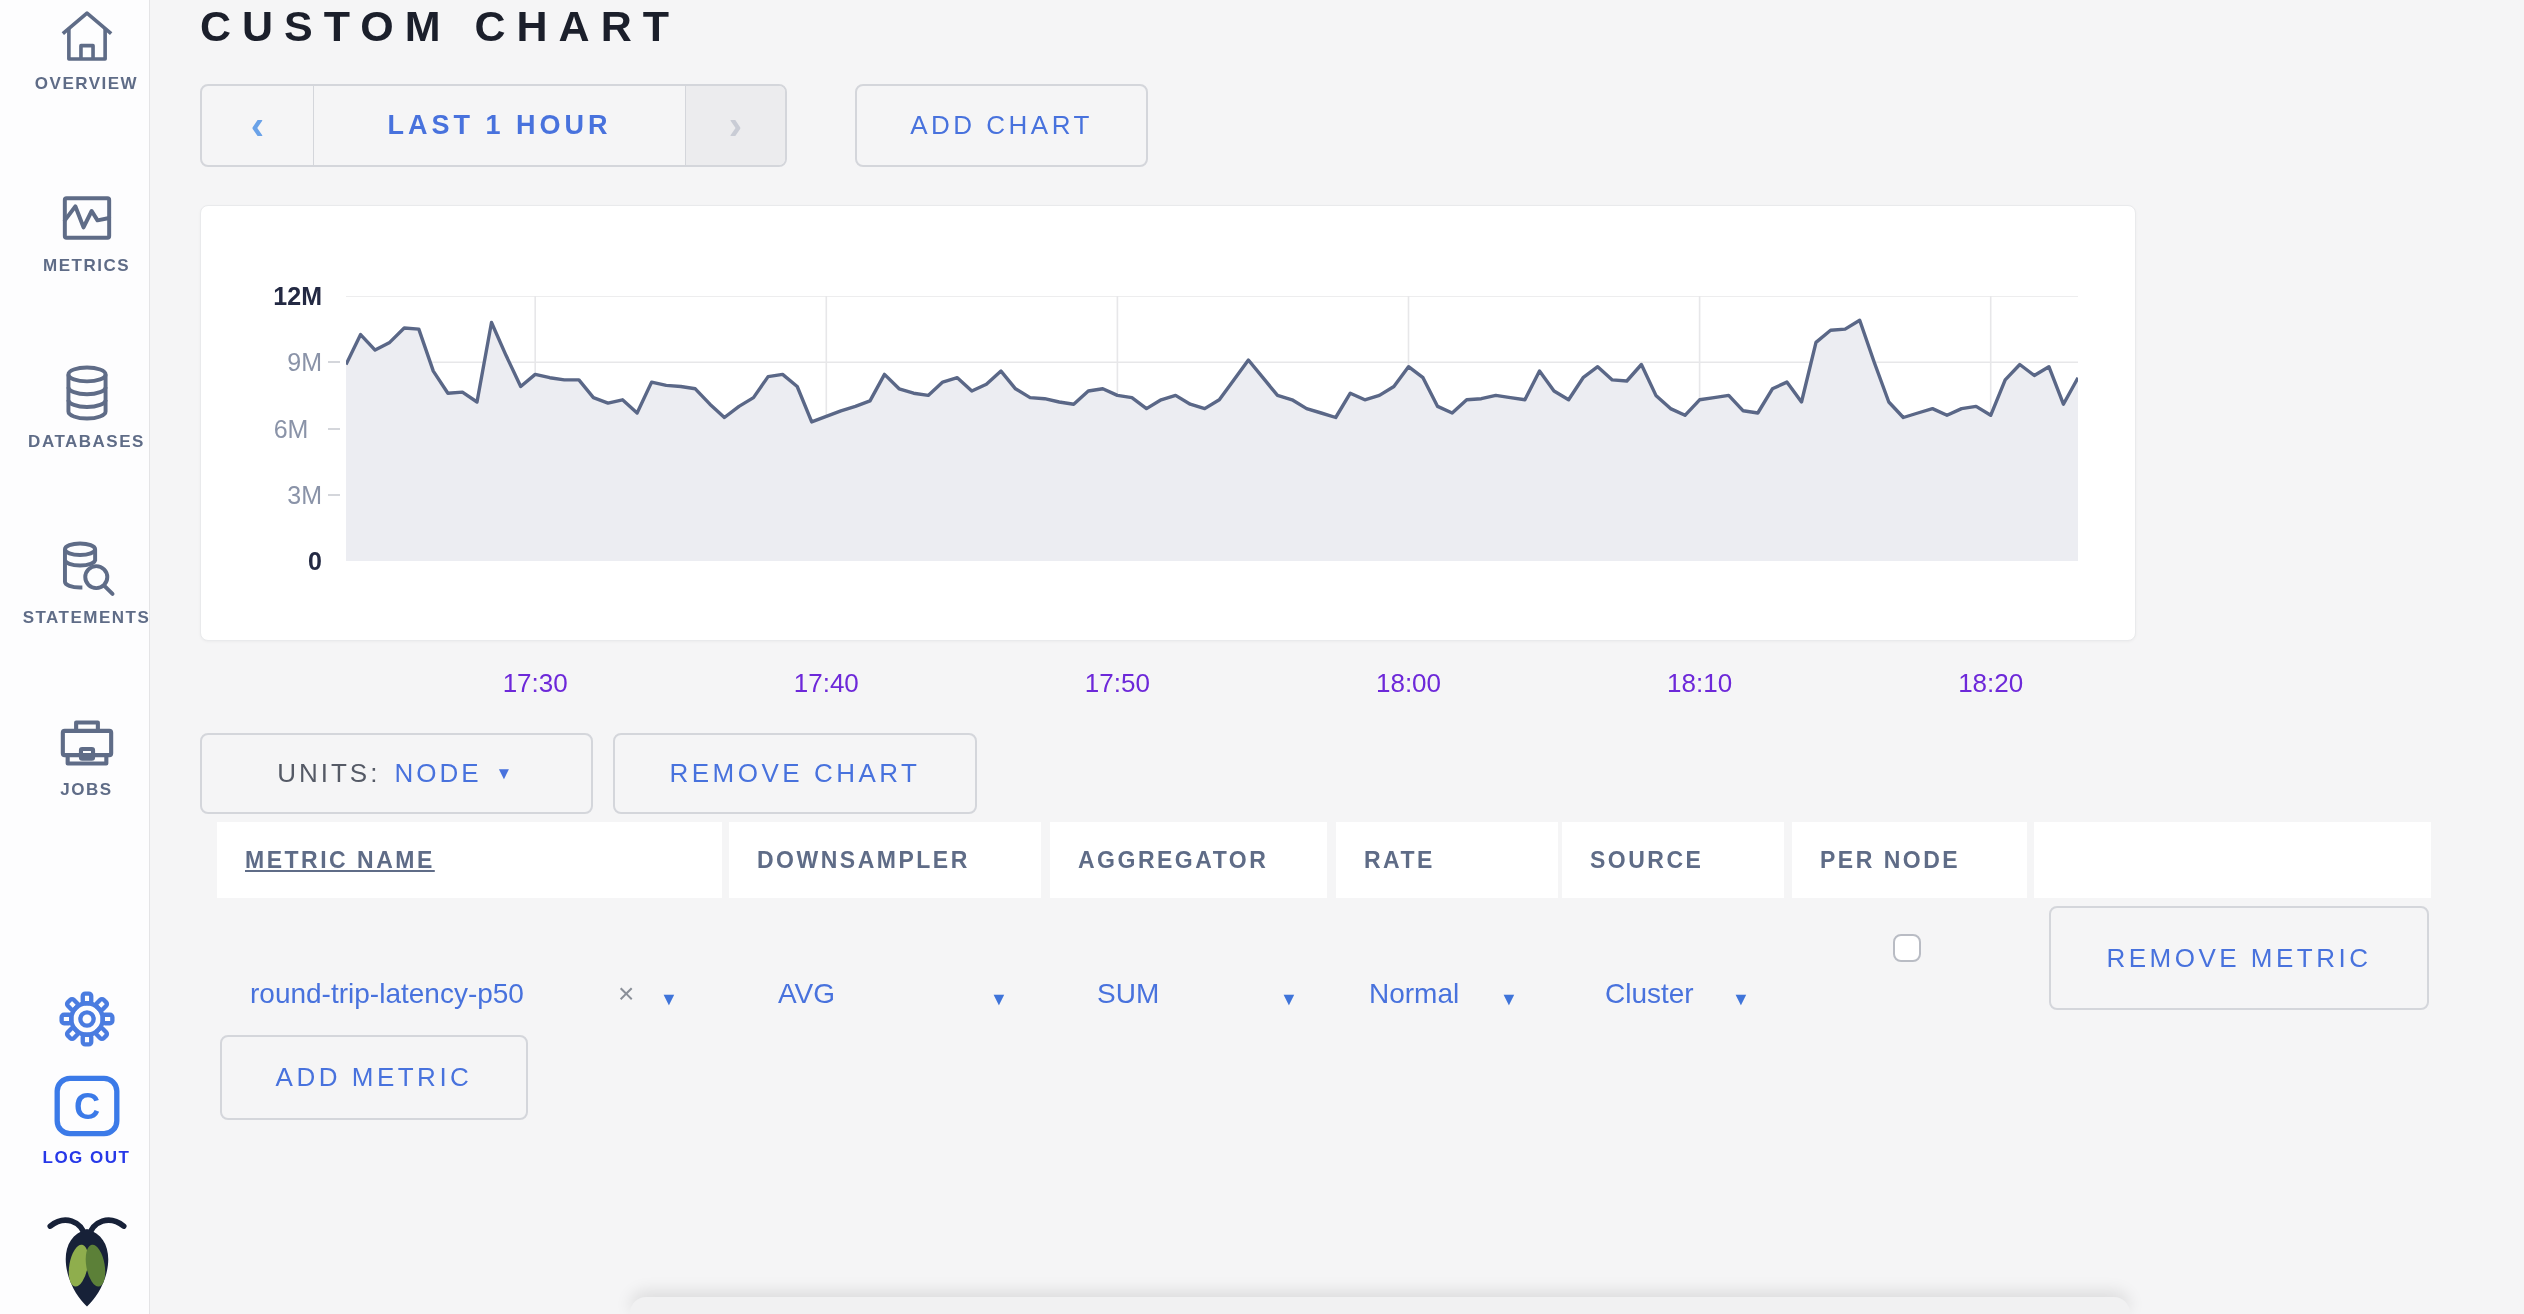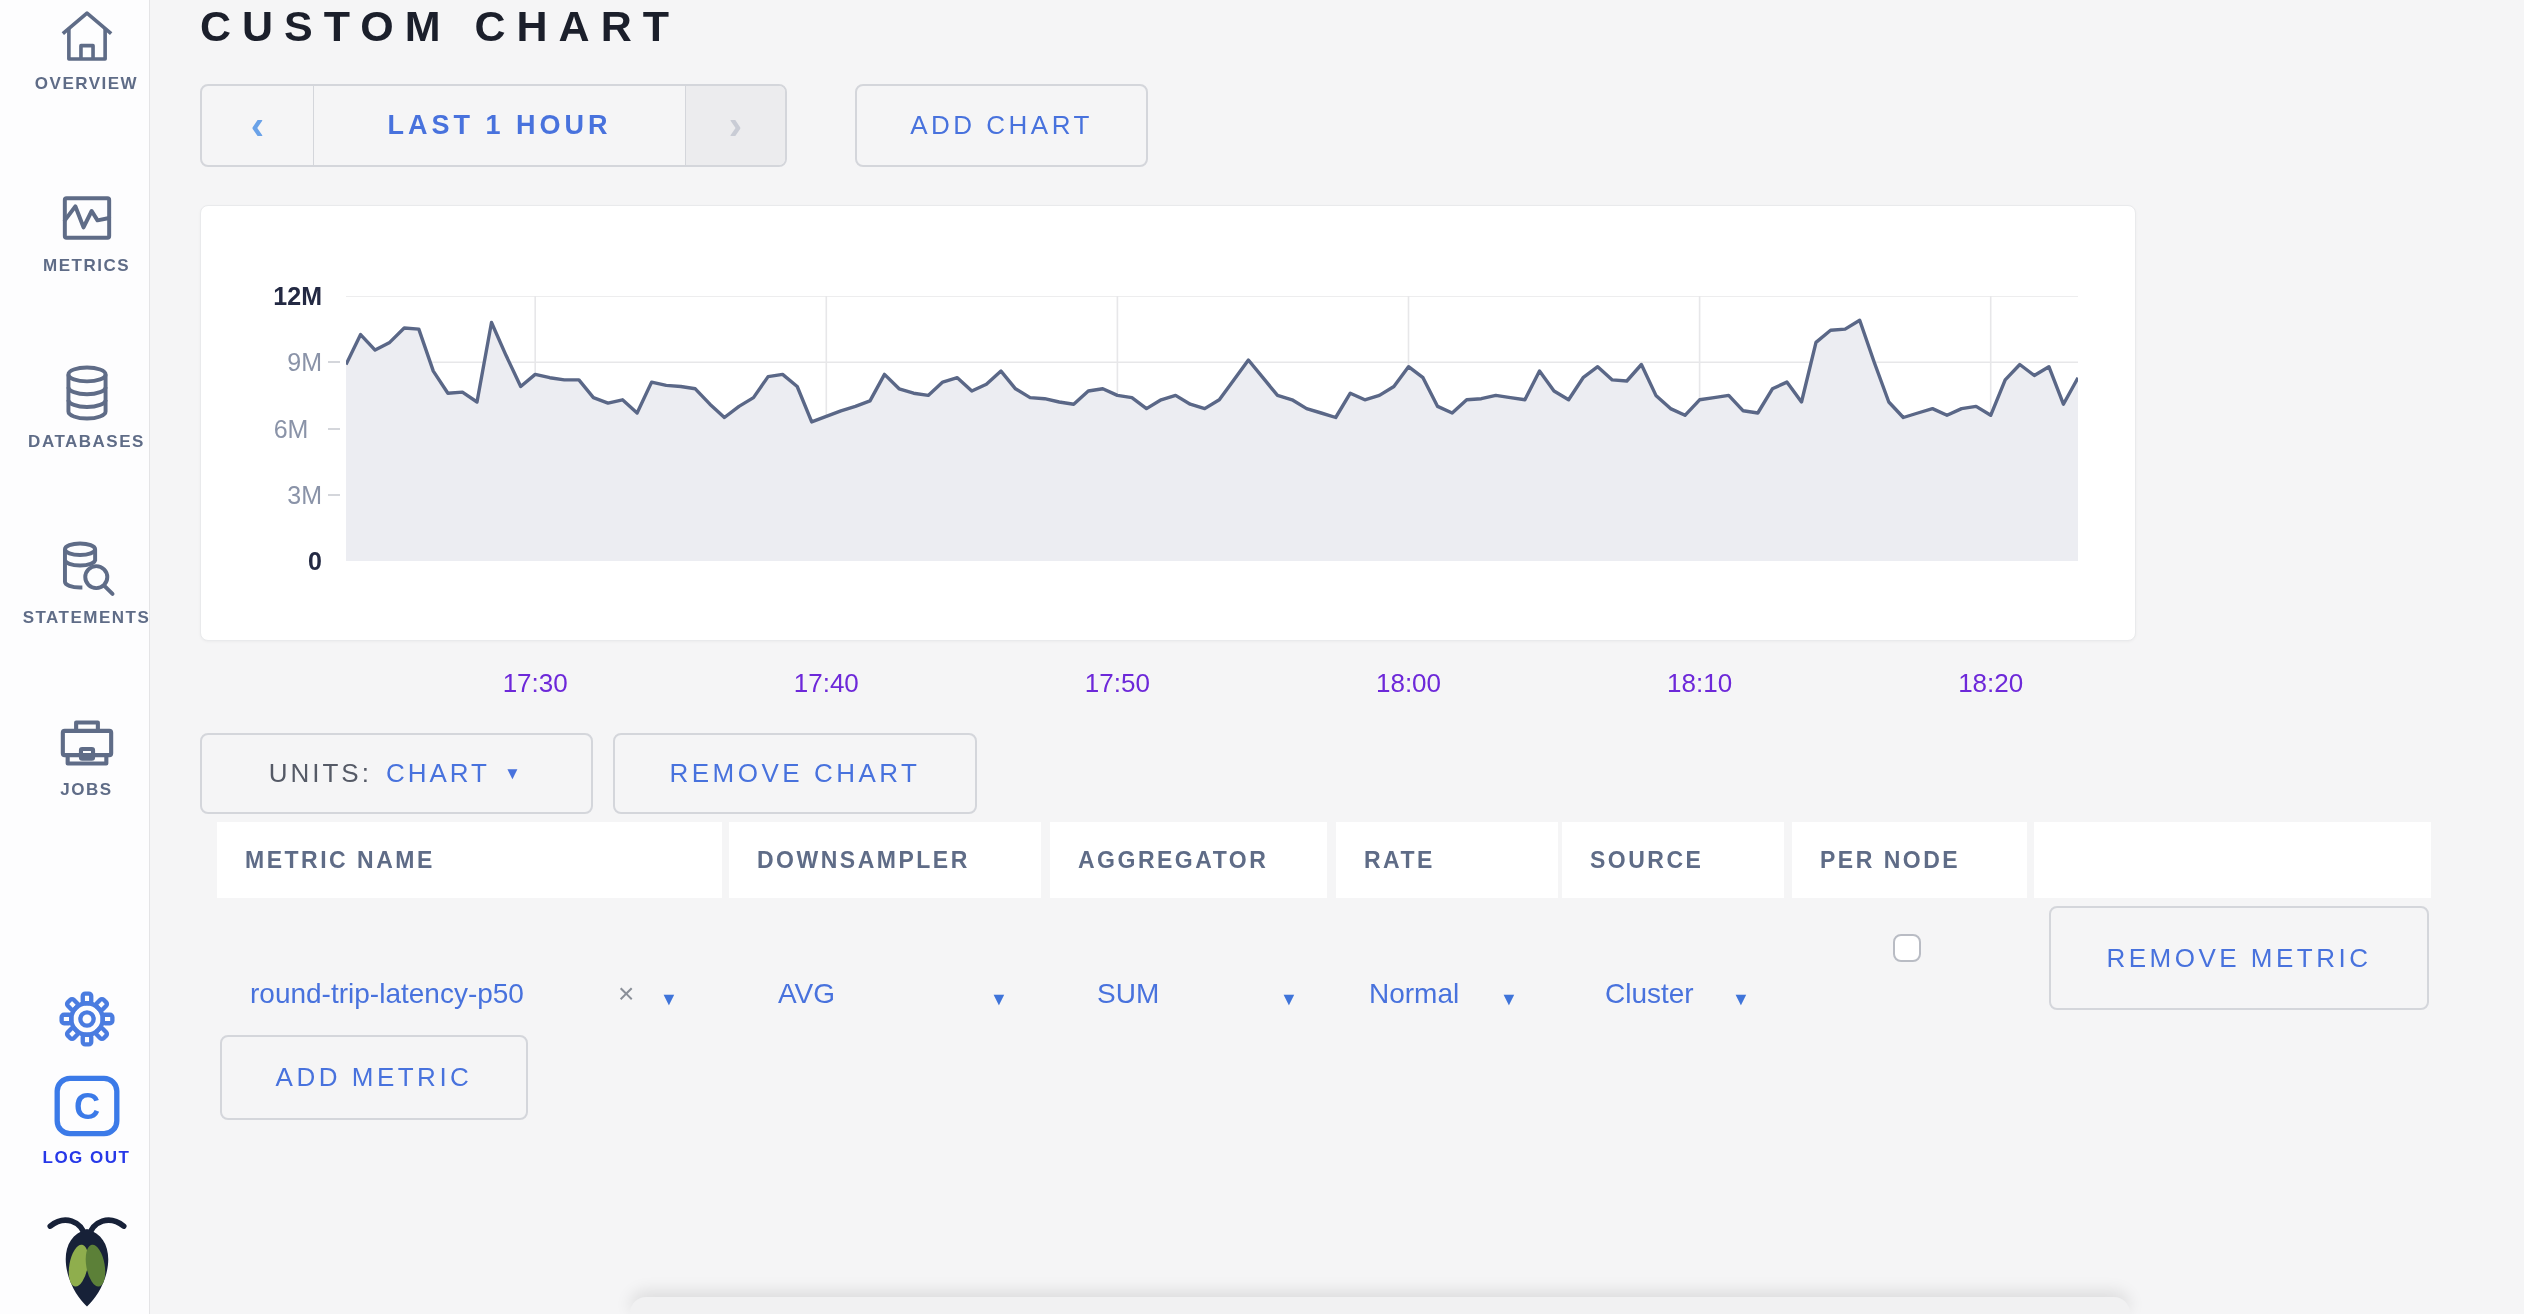--- a/index.html
+++ b/index.html
@@ -219,27 +219,27 @@
         <span class="xtick" style="left:480.3px;">17:40</span>
         <span class="xtick" style="left:771.4px;">17:50</span>
         <span class="xtick" style="left:1062.5px;">18:00</span>
         <span class="xtick" style="left:1353.6px;">18:10</span>
         <span class="xtick" style="left:1644.7px;">18:20</span>
       </div>
   </div>
 
   <div class="btn units-btn">
     <span class="units-label">UNITS:</span>
-    <span class="units-value">CHART</span>
+    <span class="units-value">NODE</span>
     <span class="caret">▼</span>
   </div>
   <button class="btn remove-chart">REMOVE CHART</button>
 
   <div>
-    <div class="thead-cell" style="left:217px; width:505px;">METRIC NAME</div>
+    <div class="thead-cell" style="left:217px; width:505px;text-decoration:underline;">METRIC NAME</div>
     <div class="thead-cell" style="left:729px; width:312px;">DOWNSAMPLER</div>
     <div class="thead-cell" style="left:1050px; width:277px;">AGGREGATOR</div>
     <div class="thead-cell" style="left:1336px; width:222px;">RATE</div>
     <div class="thead-cell" style="left:1562px; width:222px;">SOURCE</div>
     <div class="thead-cell" style="left:1792px; width:235px;">PER NODE</div>
     <div class="thead-cell" style="left:2034px; width:397px;"></div>
   </div>
 
   <div class="trow" style="left:0; width:2524px;">
     <div class="cell" style="left:250px;">

